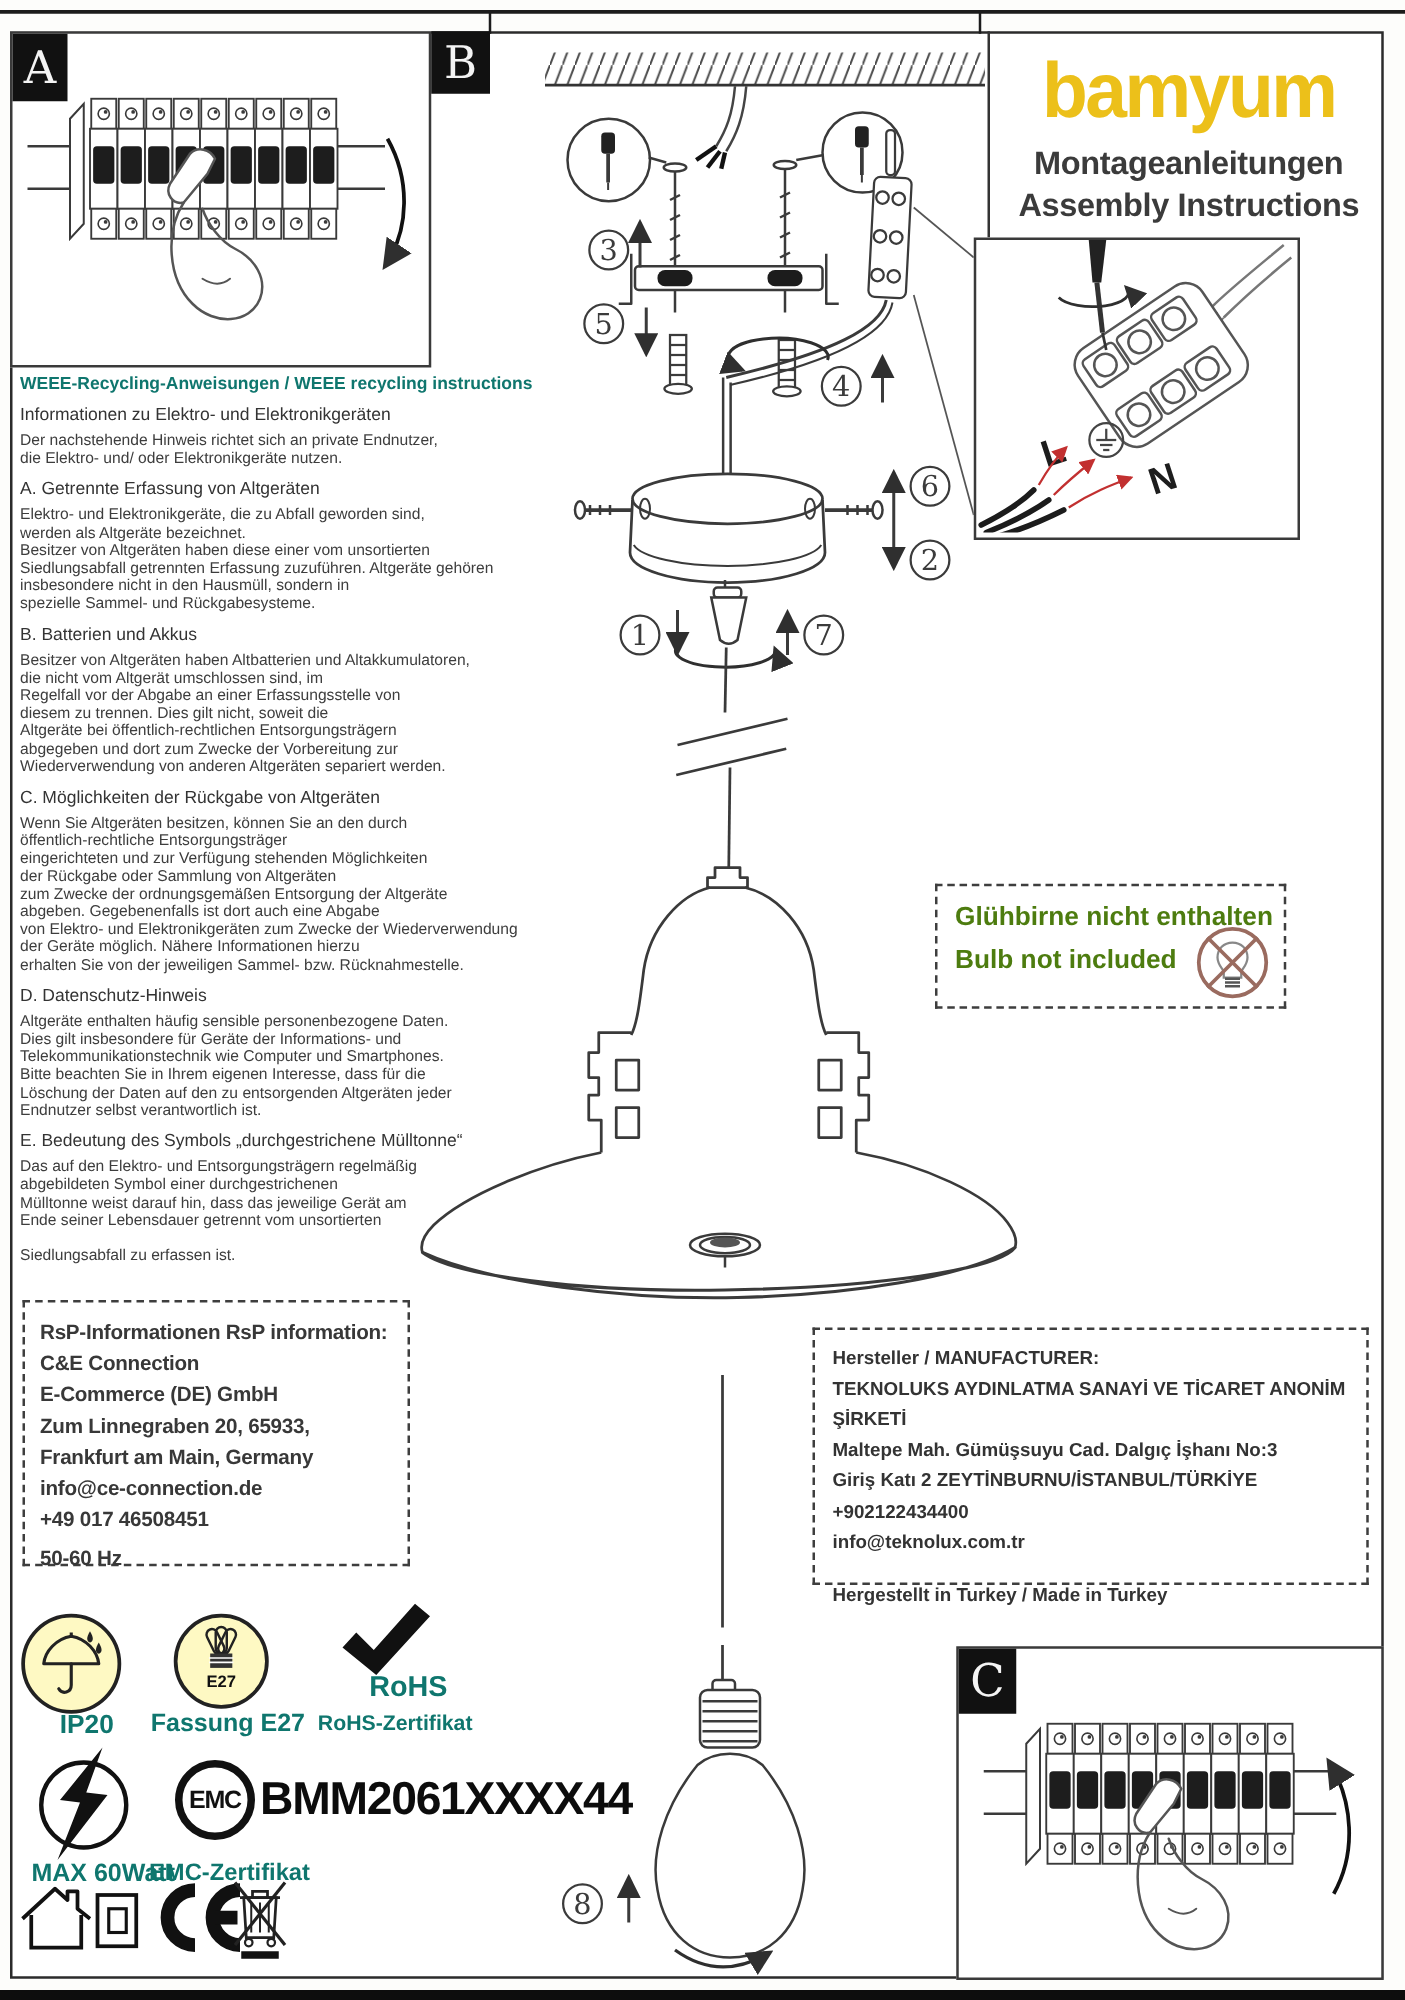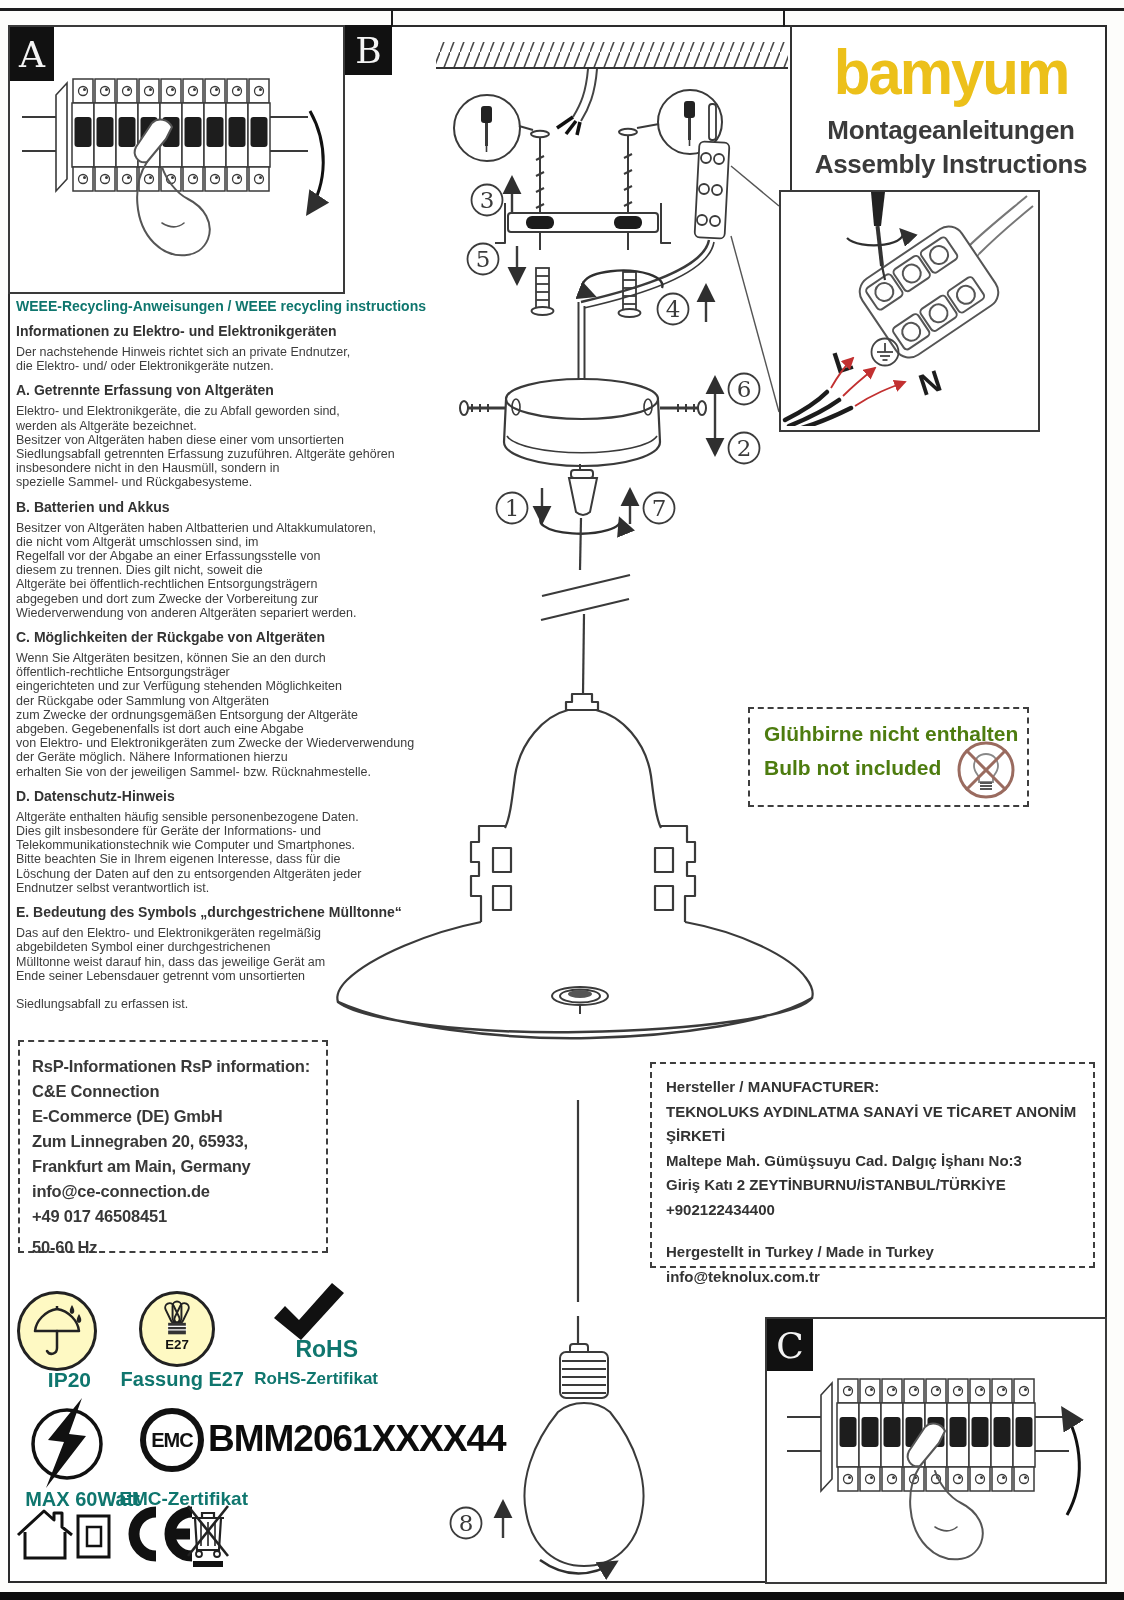--- a/index.html
+++ b/index.html
@@ -14,21 +14,21 @@
   .bottom-bar{left:0;top:1592px;width:1124px;height:8px;background:#0d0d0d;}
   .frame{border:2px solid #3a3a3a;background:#fff;}
   .corner-label{background:#111;color:#f4f4f4;font-family:"DejaVu Serif",serif;
        display:flex;align-items:center;justify-content:center;font-size:36px;}
   .divider{width:2px;background:#333;}
   .brand-word{font-weight:bold;font-size:60px;letter-spacing:-2px;color:#ecc01a;text-align:center;transform:scaleY(1.04);}
   .brand-sub{font-weight:bold;font-size:26px;color:#3b3b3b;text-align:center;line-height:34px;letter-spacing:-0.3px;}
   .dash{border:2px dashed #3e3e3e;background:#fff;}
   .weee{left:16px;top:298px;width:424px;}
   .weee-title{font-weight:bold;font-size:14px;color:#0f766e;margin:0 0 9px 0;}
-  .weee-h{font-weight:bold;font-size:14px;color:#333;margin:9px 0 6px 0;}
+  .weee-h{font-weight:normal;font-size:14px;color:#333;margin:9px 0 6px 0;}
   .weee-p{font-size:12.5px;line-height:14.2px;color:#3d3d3d;white-space:pre-line;margin:0;}
   .note-line{font-weight:bold;font-size:21px;color:#4d7c0f;line-height:34px;}
   .rsp-line{font-weight:bold;font-size:16.5px;line-height:25px;color:#383838;letter-spacing:-0.2px;}
   .mfr-line{font-weight:bold;font-size:15px;line-height:24.5px;color:#333;}
   .badge-label{font-weight:bold;color:#0f766e;text-align:right;}
   .circle-icon{border-radius:50%;border:3px solid #222;background:#fef9c3;display:flex;align-items:center;justify-content:center;}
   .emc-ring{border:6px solid #111;border-radius:50%;display:flex;align-items:center;justify-content:center;
             font-weight:bold;font-size:20px;color:#111;letter-spacing:-1px;}
   .model{font-weight:bold;font-size:37px;letter-spacing:-1px;color:#0c0c0c;}
   svg text.step{font-family:"DejaVu Serif",serif;font-size:23px;fill:#3b3b3b;}
@@ -386,21 +386,21 @@
 der Geräte möglich. Nähere Informationen hierzu
 erhalten Sie von der jeweiligen Sammel- bzw. Rücknahmestelle.</p>
   <p class="weee-h">D. Datenschutz-Hinweis</p>
   <p class="weee-p">Altgeräte enthalten häufig sensible personenbezogene Daten.
 Dies gilt insbesondere für Geräte der Informations- und
 Telekommunikationstechnik wie Computer und Smartphones.
  Bitte beachten Sie in Ihrem eigenen Interesse, dass für die
 Löschung der Daten auf den zu entsorgenden Altgeräten jeder
 Endnutzer selbst verantwortlich ist.</p>
   <p class="weee-h">E. Bedeutung des Symbols „durchgestrichene Mülltonne“</p>
-  <p class="weee-p">Das auf den Elektro- und Elektronikgeräten regelmäßig
+  <p class="weee-p">Das auf den Elektro- und Entsorgungsträgern regelmäßig
  abgebildeten Symbol einer durchgestrichenen
 Mülltonne weist darauf hin, dass das jeweilige Gerät am
 Ende seiner Lebensdauer getrennt vom unsortierten
 
 Siedlungsabfall zu erfassen ist.</p>
 </div>
 
 <div class="abs dash lvl" style="left:748px;top:707px;width:281px;height:100px;padding:8px 0 0 14px;box-sizing:border-box;">
   <div class="note-line">Glühbirne nicht enthalten</div>
   <div class="note-line" style="width:190px;">Bulb not included</div>
@@ -425,22 +425,22 @@
   <div class="rsp-line">+49 017 46508451</div>
   <div class="rsp-line" style="margin-top:6px;">50-60 Hz</div>
 </div>
 
 <div class="abs dash lvl" style="left:650px;top:1062px;width:445px;height:206px;padding:11px 14px;box-sizing:border-box;">
   <div class="mfr-line">Hersteller / MANUFACTURER:</div>
   <div class="mfr-line">TEKNOLUKS AYDINLATMA SANAYİ VE TİCARET ANONİM ŞİRKETİ</div>
   <div class="mfr-line">Maltepe Mah. Gümüşsuyu Cad. Dalgıç İşhanı No:3</div>
   <div class="mfr-line">Giriş Katı 2 ZEYTİNBURNU/İSTANBUL/TÜRKİYE</div>
   <div class="mfr-line">+902122434400</div>
+  <div class="mfr-line">info@teknolux.com.tr</div>
   <div class="mfr-line" style="margin-top:18px;">Hergestellt in Turkey / Made in Turkey</div>
-  <div class="mfr-line">info@teknolux.com.tr</div>
 </div>
 
 <div class="abs circle-icon lvl" style="left:17px;top:1291px;width:74px;height:74px;">
   <svg width="58" height="58" viewBox="0 0 58 58">
     <path d="M29,7 C17,9 8,19 7,29 L51,29 C50,19 41,9 29,7 Z" fill="none" stroke="#222" stroke-width="2.5" stroke-linejoin="round"></path>
     <line x1="29" y1="7" x2="29" y2="4" stroke="#222" stroke-width="2.5"></line>
     <path d="M29,29 V46 C29,52 22,54 19,49" fill="none" stroke="#222" stroke-width="2.5" stroke-linecap="round"></path>
     <path d="M44,3 C41,8 41,11 44,12 C47,11 47,8 44,3 Z" fill="#222"></path>
     <path d="M51,12 C48,17 48,20 51,21 C54,20 54,17 51,12 Z" fill="#222"></path>
   </svg>

